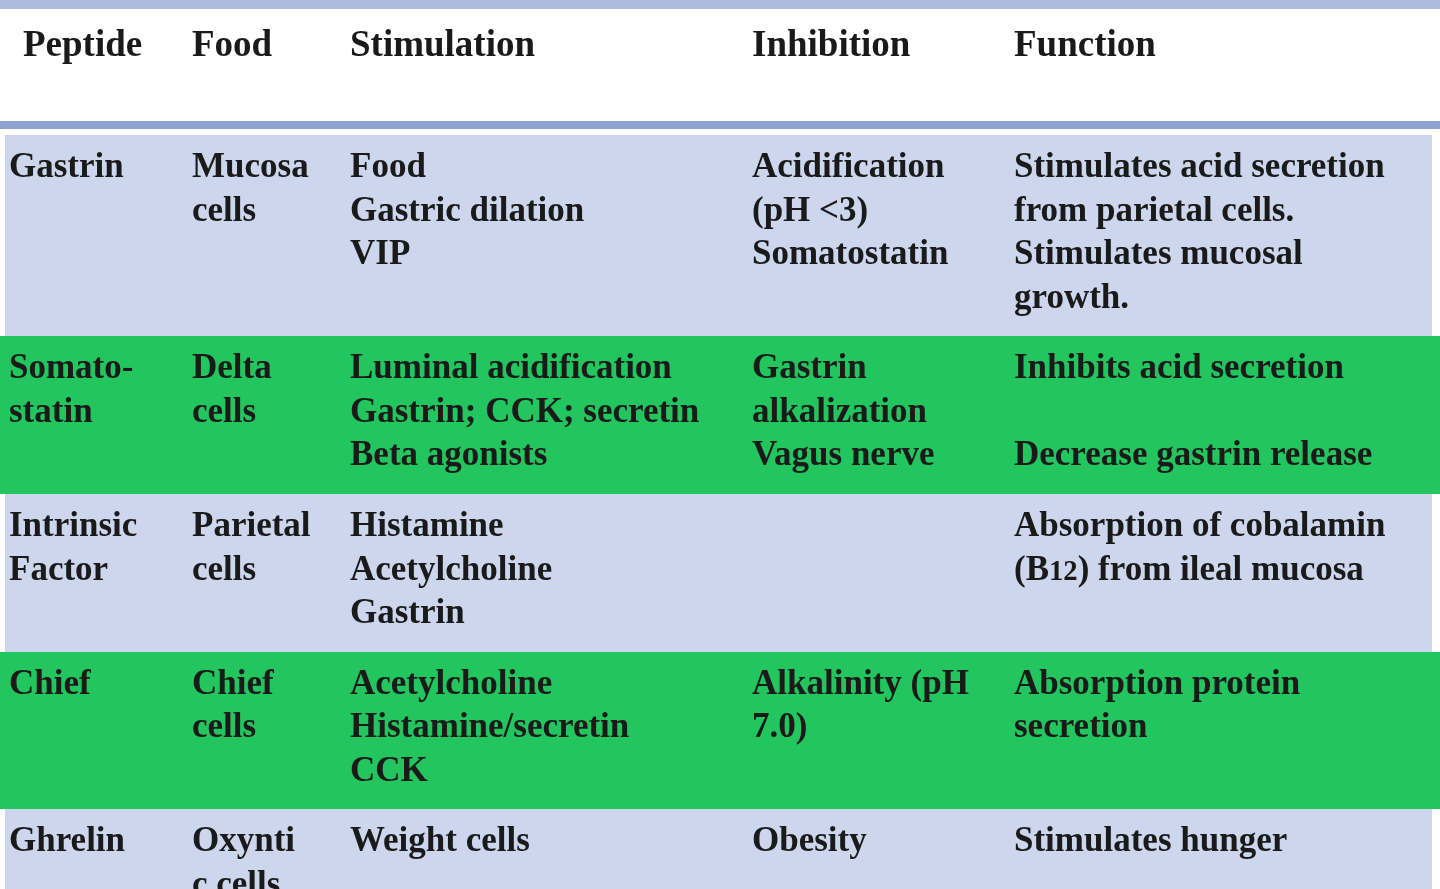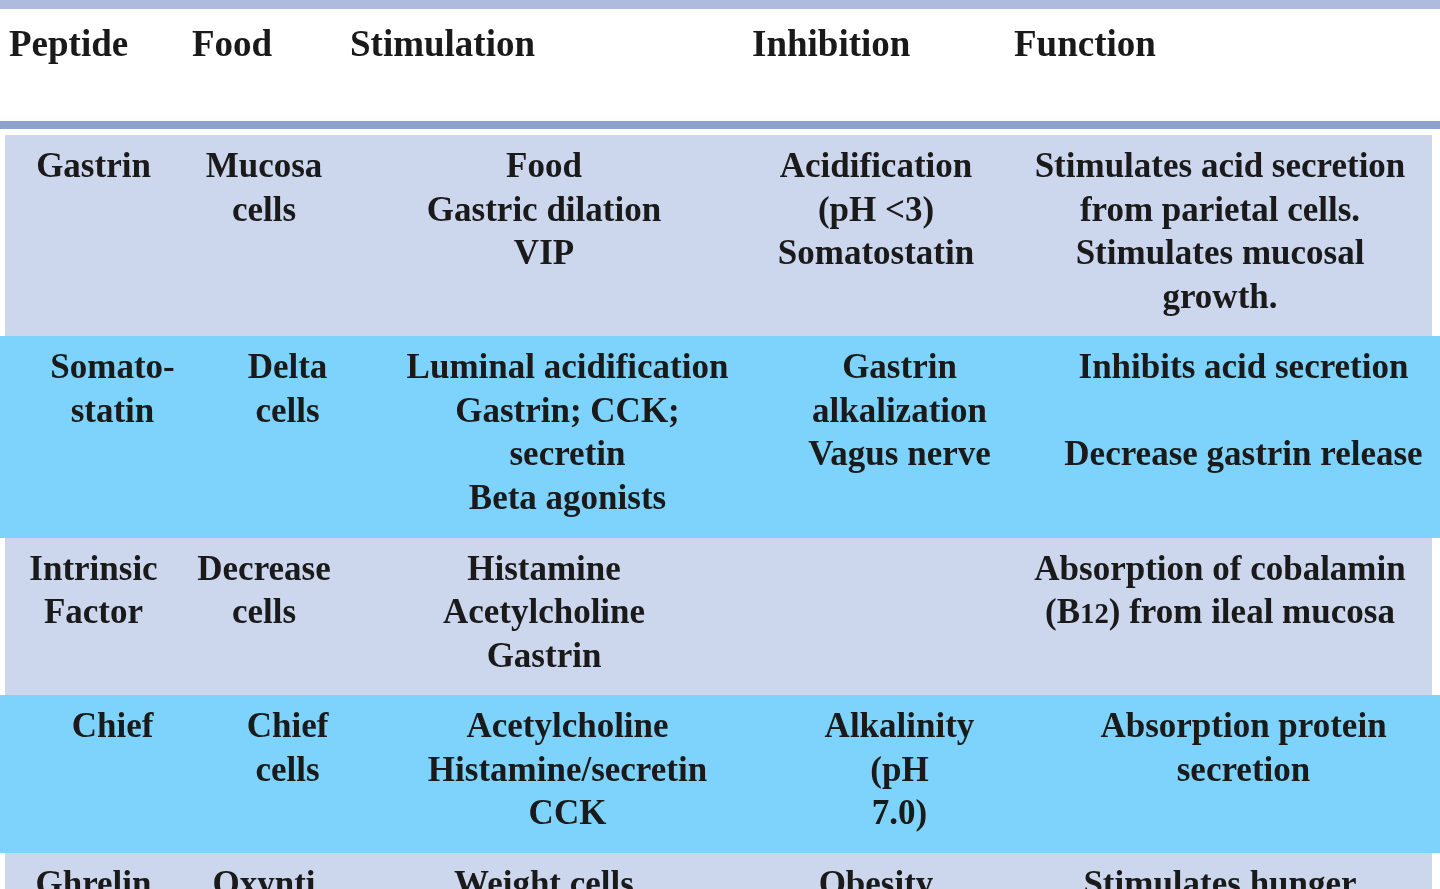--- a/index.html
+++ b/index.html
@@ -63,38 +63,37 @@
   thead th {
     height: 112px;
     vertical-align: top;
     text-align: left;
     font-weight: bold;
     font-size: 37px;
     line-height: 1.12;
     padding: 14px 12px 0 0;
     white-space: nowrap;
   }
-  thead th.first-col { padding-left: 9px; }
+  thead th.first-col { padding-left: 23px; }
 
   tbody tr td {
     vertical-align: top;
-    text-align: center;
+    text-align: left;
     font-weight: bold;
     font-size: 35px;
     line-height: 1.245;
     padding: 9px 14px 18px 0;
   }
   tbody tr td.first-col { padding-left: 9px; }
 
   tbody tr.shaded td {
     background: #ccd6ec;
   }
   tbody tr.plain td {
-    background: #7dd3fc;
-    padding-left: 47px;
+    background: #22c55e;
   }
 
   
   tbody tr.shaded td.first-col {
     box-shadow: inset 5px 0 0 0 #ffffff;
   }
   tbody tr.shaded td.last-col {
     box-shadow: inset -8px 0 0 0 #ffffff;
   }
 
@@ -178,21 +177,21 @@
             <span class="cell-line blank"></span>
             <span class="cell-line">Decrease gastrin release</span>
           </td>
         </tr>
         <tr class="shaded">
           <td class="first-col">
             <span class="cell-line">Intrinsic</span>
             <span class="cell-line">Factor</span>
           </td>
           <td>
-            <span class="cell-line">Decrease</span>
+            <span class="cell-line">Parietal</span>
             <span class="cell-line">cells</span>
           </td>
           <td>
             <span class="cell-line">Histamine</span>
             <span class="cell-line">Acetylcholine</span>
             <span class="cell-line">Gastrin</span>
           </td>
           <td></td>
           <td class="last-col">
             <span class="cell-line">Absorption of cobalamin</span>

